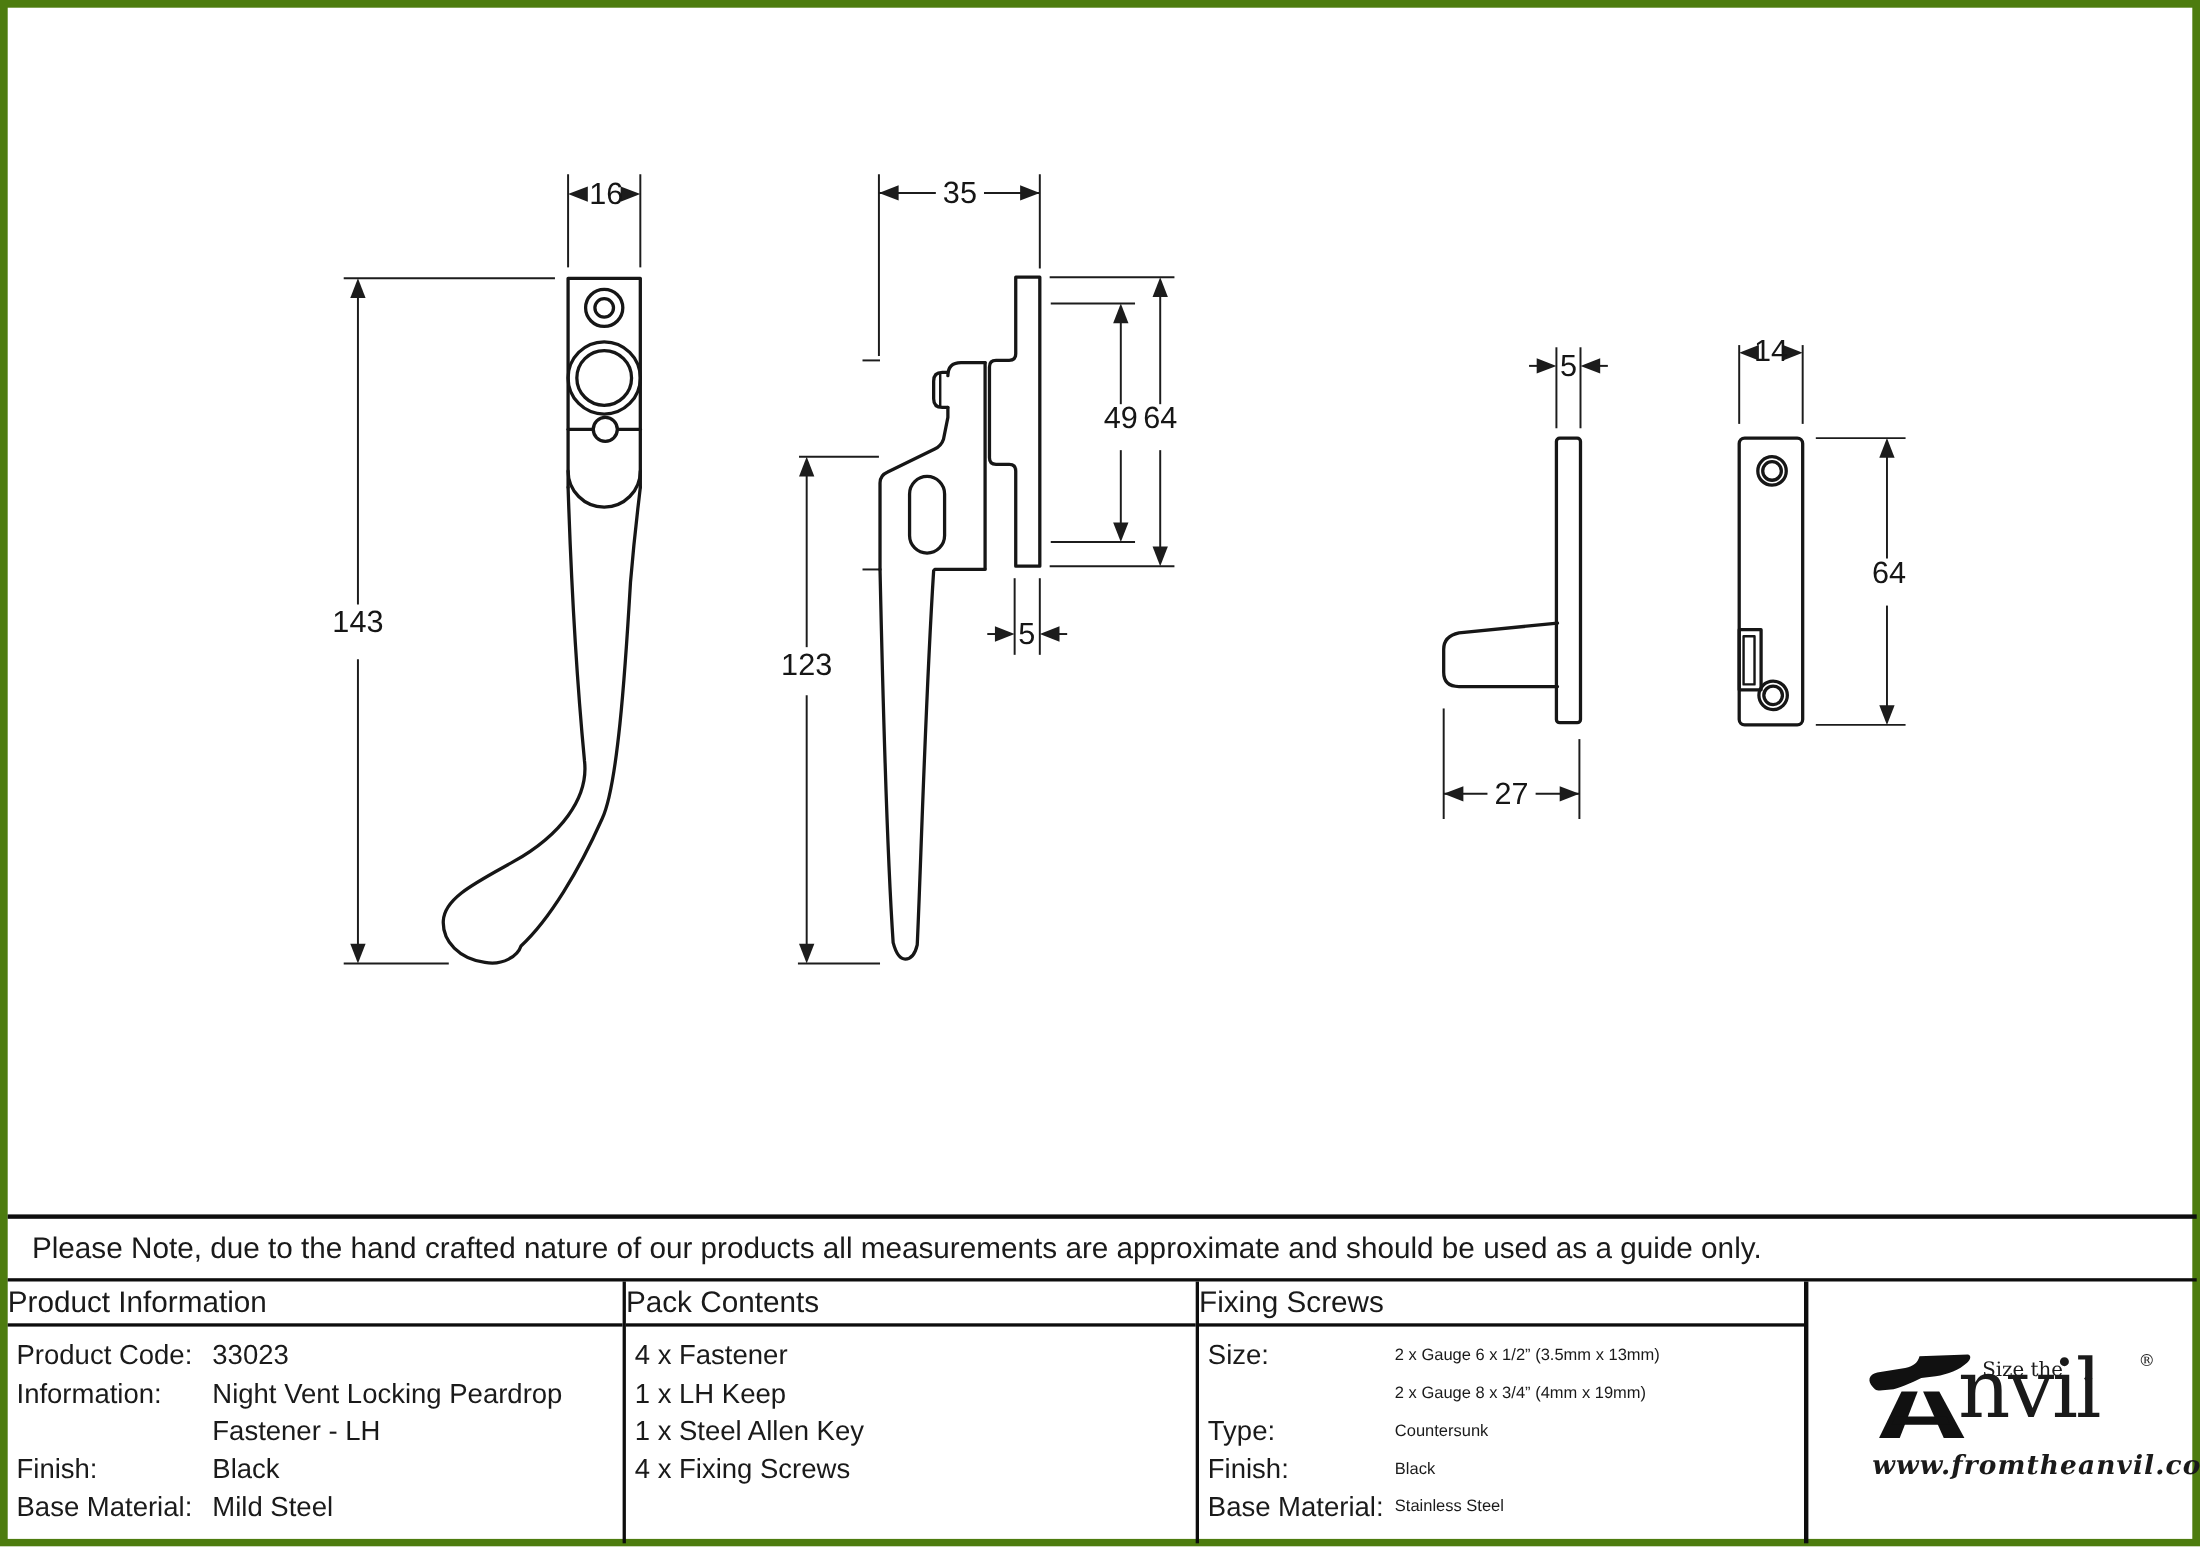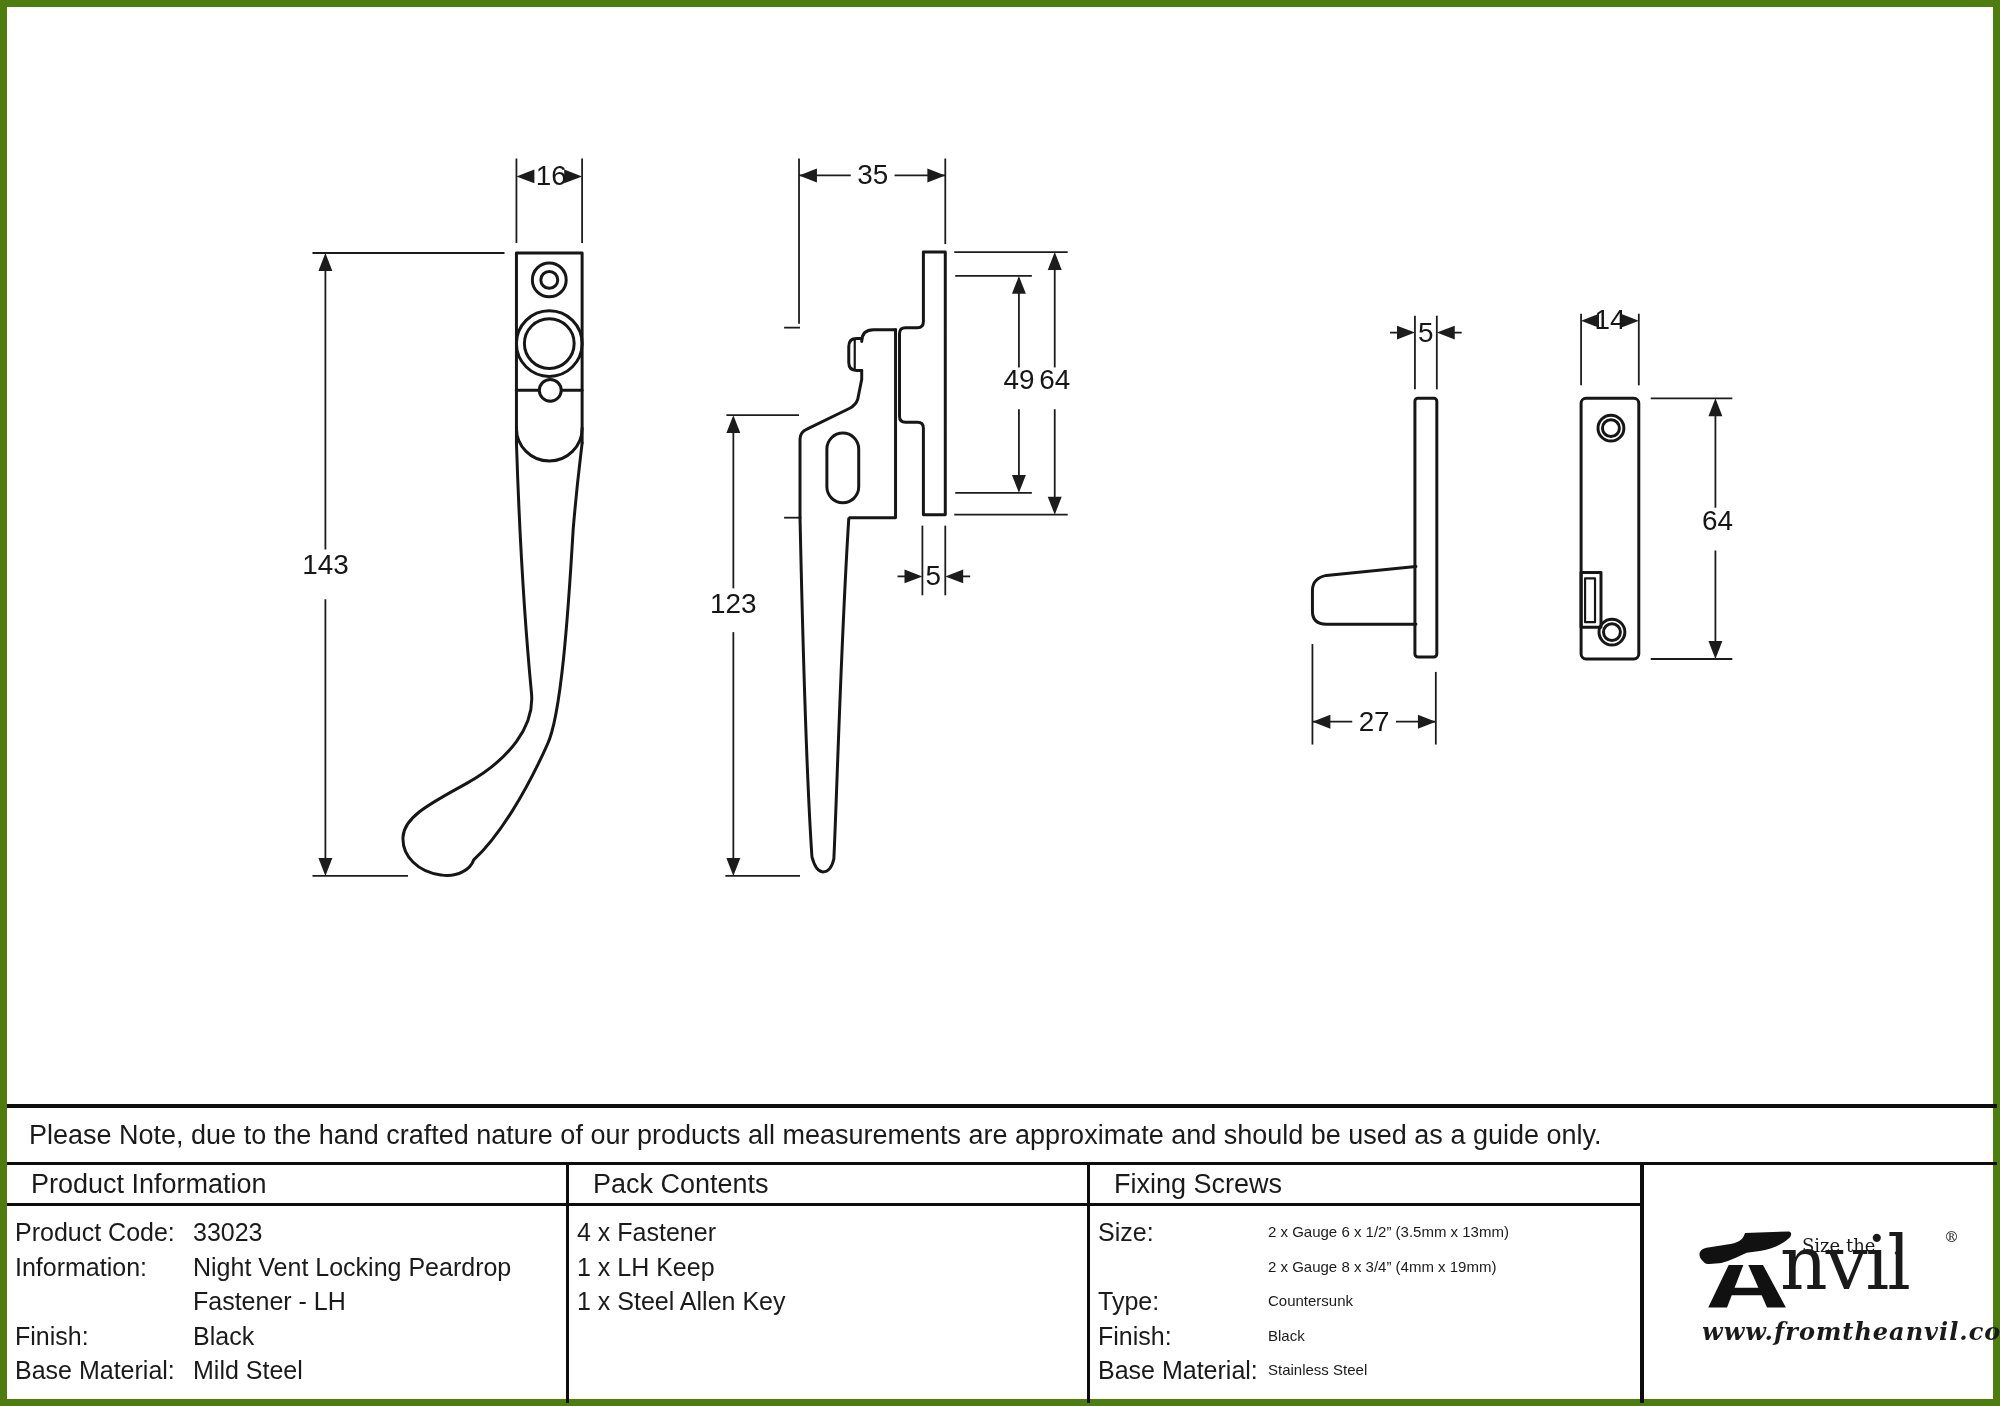--- a/index.html
+++ b/index.html
@@ -20,21 +20,21 @@
               border-top:4px solid #0d0d0d; border-bottom:3px solid #0d0d0d;
               display:flex; align-items:center; padding-left:22px; font-size:27px; }
 
   .table-region { position:absolute; left:0; top:1158px; width:1990px; height:238px; display:flex; }
   .col  { box-sizing:border-box; }
   .col1 { width:562px; border-right:3px solid #0d0d0d; }
   .col2 { width:521px; border-right:3px solid #0d0d0d; }
   .col3 { width:554px; border-right:4px solid #0d0d0d; }
   .col4 { flex:1; position:relative; }
   .cell-header { height:41px; box-sizing:border-box; border-bottom:3px solid #0d0d0d;
-                 display:flex; align-items:center; padding-left:24px; font-size:27px; }
+                 display:flex; align-items:center; font-size:27px; }
   .cell-body { padding:9px 0 0 8px; font-size:25px; line-height:34.5px; }
   .kv { display:flex; }
   .kv .k { width:178px; flex:none; }
   .col3 .kv .k { width:170px; }
   .col3 .kv .v { font-size:15px; white-space:nowrap; }
 
   .logo-box   { position:absolute; left:52px; top:62px; width:290px; height:125px; }
   .anvil-svg  { position:absolute; left:0; top:0; width:98px; height:84px; }
   .from-the   { position:absolute; left:106px; top:8px; font-family:"DejaVu Serif",serif; font-size:18px; white-space:nowrap; }
   .diamond    { position:absolute; left:198px; top:16px; font-size:17px; }
@@ -229,20 +229,21 @@
         <span>Pack Contents</span>
       </div>
       <div class="cell-body">
 
           <div>4 x Fastener</div>
 
           <div>1 x LH Keep</div>
 
           <div>1 x Steel Allen Key</div>
 
+          <div>4 x Fixing Screws</div>
         </div>
     </div>
 
     <div class="col col3">
       <div class="cell-header">
         <span>Fixing Screws</span>
       </div>
       <div class="cell-body">
 
           <div class="kv">

